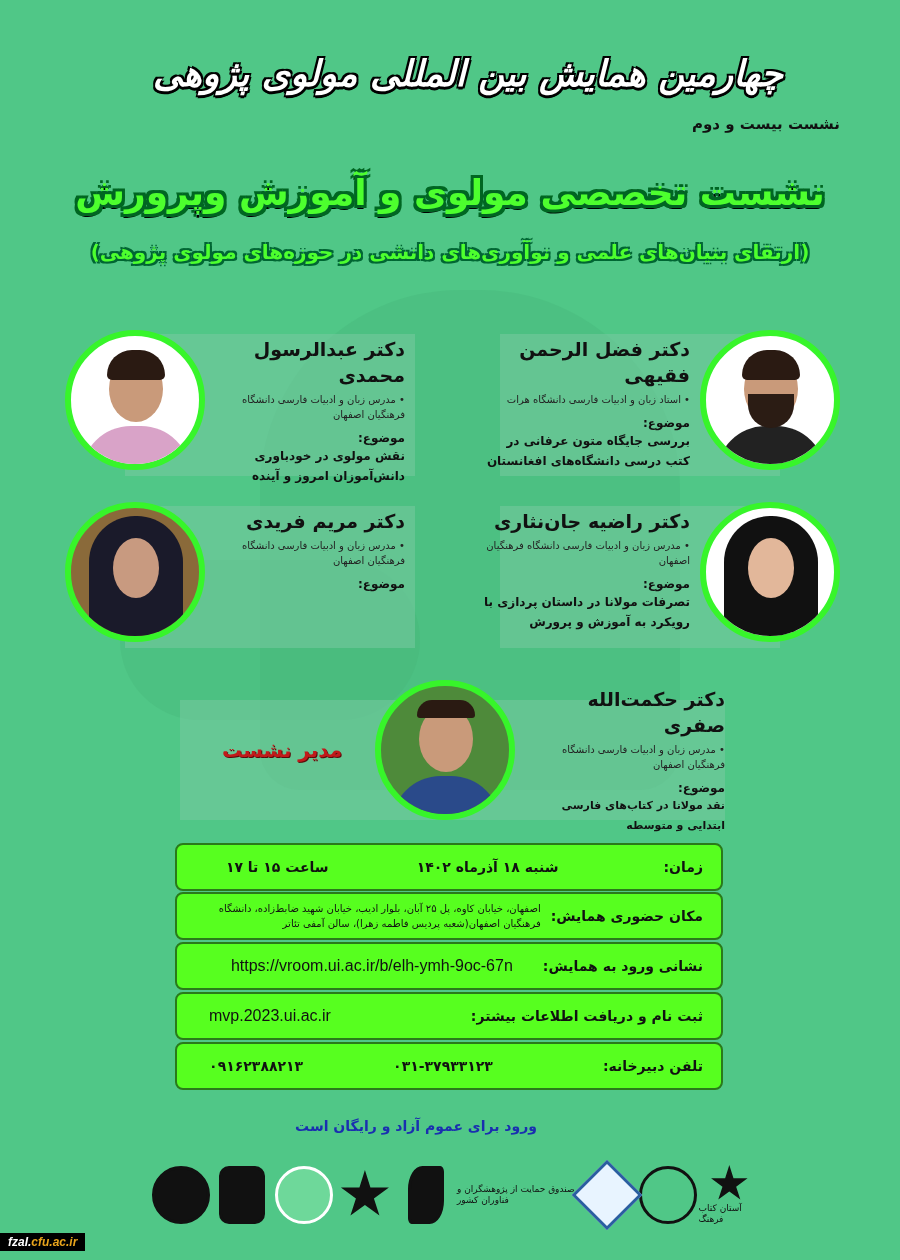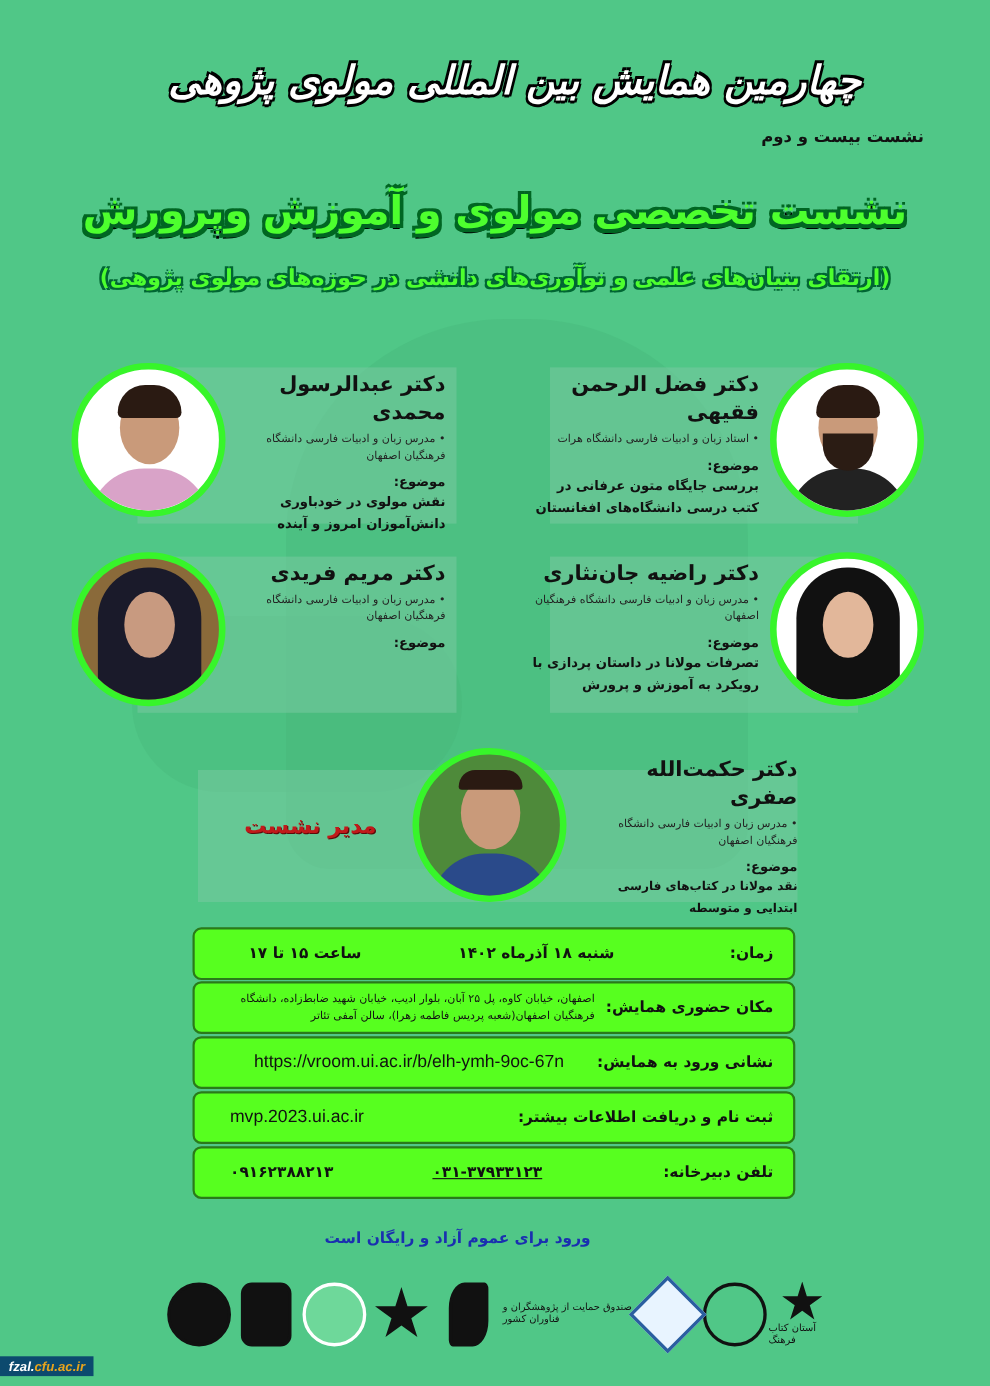--- a/index.html
+++ b/index.html
@@ -81,21 +81,21 @@
   .logos { position: absolute; top: 1155px; left: 150px; width: 610px; height: 80px; display: flex; flex-direction: row-reverse; justify-content: space-between; align-items: center; }
   .logo { width: 62px; height: 62px; display: flex; align-items: center; justify-content: center; }
   .logo .circle { width: 58px; height: 58px; border-radius: 50%; border: 3px solid #111; background: #50c787; }
   .logo .circle.filled { background: #111; }
   .logo .circle.green { background: #6ed89a; border-color: #fff; }
   .logo .star { width: 50px; height: 50px; background: #111; clip-path: polygon(50% 0, 61% 35%, 98% 35%, 68% 57%, 79% 91%, 50% 70%, 21% 91%, 32% 57%, 2% 35%, 39% 35%); }
   .logo .diamond { width: 50px; height: 50px; background: #e8f4ff; border: 3px solid #2a5ea0; transform: rotate(45deg); }
   .logo .emblem { font-size: 9px; color: #111; text-align: left; line-height: 11px; }
   .watermark-site {
     position: absolute; left: 0; top: 1233px; height: 18px; padding: 0 8px;
-    background: #0c4a6e; color: #fff; font-weight: bold; font-size: 12px;
+    background: #000000; color: #fff; font-weight: bold; font-size: 12px;
     font-family: "Liberation Sans", sans-serif; font-style: italic; direction: ltr; line-height: 18px;
   }
   .watermark-site .accent { color: #e8a41c; }
 </style>
 </head>
 <body>
 
 <div class="bg-watermark"></div>
 <div class="bg-watermark2"></div>
 
@@ -197,21 +197,21 @@
   <span class="url" style="margin-right:30px;">https://vroom.ui.ac.ir/b/elh-ymh-9oc-67n</span>
 </div>
 
 <div class="info-box" style="top:992px; height:48px;">
   <span class="label">ثبت نام و دریافت اطلاعات بیشتر:</span>
   <span class="url" style="margin-right:140px;">mvp.2023.ui.ac.ir</span>
 </div>
 
 <div class="info-box" style="top:1042px; height:48px;">
   <span class="label">تلفن دبیرخانه:</span>
-  <span class="val" style="margin-right:110px;text-decoration:underline;">۰۳۱-۳۷۹۳۳۱۲۳</span>
+  <span class="val" style="margin-right:110px;">۰۳۱-۳۷۹۳۳۱۲۳</span>
   <span class="val" style="margin-right:90px;">۰۹۱۶۲۳۸۸۲۱۳</span>
 </div>
 
 <div class="free-entry">ورود برای عموم آزاد و رایگان است</div>
 
 <div class="logos">
   <div class="logo">
       <div class="circle filled"></div>
     </div>
   <div class="logo">

